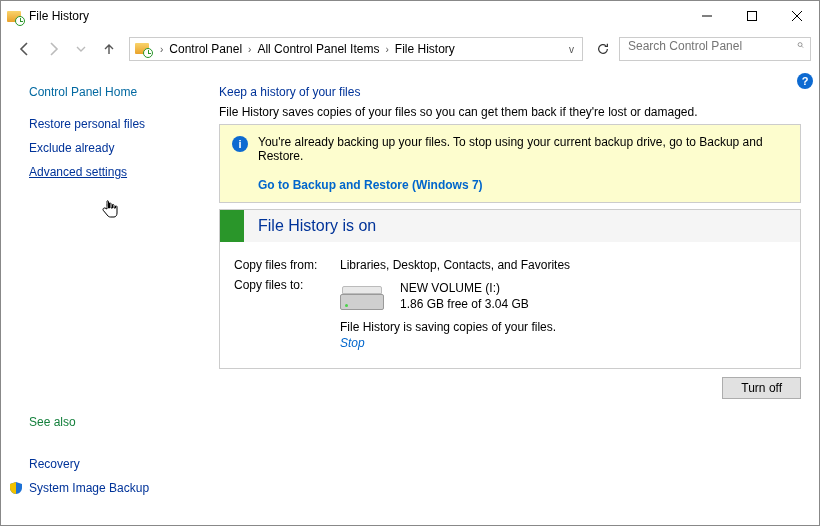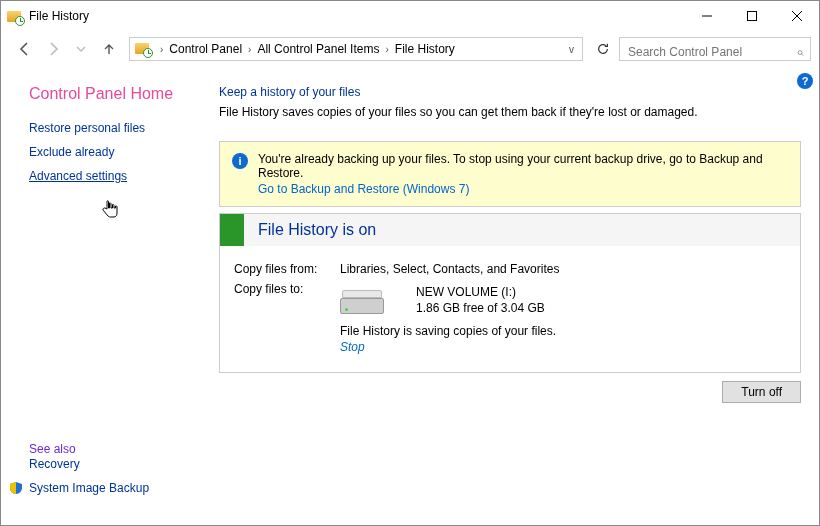--- a/index.html
+++ b/index.html
@@ -51,21 +51,21 @@
     padding: 0 2px;
     margin: 0 4px;
   }
   .bc-icon { width: 18px; height: 18px; margin: 0 3px; }
   .bc-sep { color:#555; padding: 0 4px; font-size: 10px;}
   .bc-item { padding: 0 2px; }
   .bc-spacer { flex:1; }
   .bc-drop { color:#555; padding: 0 6px; font-size:10px;}
   .refresh-btn { width:24px; height:24px; display:flex; align-items:center; justify-content:center; color:#333; }
   .searchbox {
-    width: 192px; height: 24px; border:1px solid #ccc; display:flex; align-items:flex-end;
+    width: 192px; height: 24px; border:1px solid #ccc; display:flex; align-items:flex-start;
     padding: 0 6px; color:#777; gap:12px;
   }
   .searchbox input {
     flex:1; border:none; outline:none; font-size:12px; color:#555; background:transparent;
   }
   .searchbox .mag { width:14px; height:14px; color:#555; }
   
   .page {
     display:flex;
     height: calc(100% - 66px);
@@ -77,69 +77,69 @@
     flex-direction:column;
   }
   .sidebar a, .seealso a {
     color: #003399;
     text-decoration: none;
     display:block;
     margin-bottom: 10px;
     font-size: 12px;
   }
   .sidebar a.hovered { text-decoration: underline; }
-  .sidebar .home { color:#ec4899; font-size:16px; margin-bottom: 18px; display:block;}
+  .sidebar .home { color:#0369a1; font-size:12px; margin-bottom: 18px; display:block;}
   .seealso { margin-top:auto; padding-bottom: 10px;}
-  .seealso .hdr { color:#6d28d9; margin-bottom: 1px; }
+  .seealso .hdr { color:#15803d; margin-bottom: 28px; }
   .sysimg-row { position: relative; }
   .shield-icon { position:absolute; left:-20px; top:0; width:14px; height:14px; }
   .main {
     flex:1;
     padding: 10px 18px 10px 18px;
     position: relative;
   }
   .help-icon {
     position:absolute; top: 6px; right: 6px;
     width:16px; height:16px; border-radius:50%;
     background:#0d6ad1; color:#fff; font-size:11px; font-weight:bold;
     display:flex; align-items:center; justify-content:center;
   }
   h1.page-title {
     font-weight: normal;
     color: #003399;
     font-size: 12px;
     margin: 8px 0 6px 0;
   }
-  .intro { margin-bottom: 22px; }
+  .intro { margin-bottom: 5px; }
   .info-box {
     background: #fdfdce;
     border: 1px solid #ccc;
     padding: 10px 10px 10px 12px;
     display:flex;
     gap:10px;
     font-size:12px;
   }
   .info-circle {
     width:16px; height:16px; border-radius:50%; background:#0d6ad1; color:#fff;
     font-weight:bold; font-size:11px; display:flex; align-items:center; justify-content:center;
     flex:0 0 16px; margin-top:1px;
   }
-  .info-box a { color:#0066cc; text-decoration:none; display:inline-block; margin-top:2px;}
+  .info-box a { color:#0066cc; text-decoration:none; display:inline-block; margin-top:15px;font-weight:bold;}
   .status-panel {
     border:1px solid #ccc; margin-top:6px;
   }
   .status-header {
     display:flex; align-items:center; height:32px; background:#f5f5f5;
   }
   .status-green { width:24px; height:32px; background:#2a962a; }
   .status-title { color:#003399; font-size:16px; padding-left:14px;}
   .status-body { padding: 16px 14px 18px 14px; font-size:12px;}
   .row { display:flex; margin-bottom:6px;}
   .lbl { width:106px; }
-  .drive-row { display:flex; align-items:flex-start; gap:32px; margin-top:2px;}
+  .drive-row { display:flex; align-items:flex-start; gap:16px; margin-top:2px;}
   .drive-icon { width:44px; height:28px; position:relative; margin-top:6px; margin-left:0;}
   .drive-icon .top { position:absolute; top:0; left:2px; width:40px; height:8px; background:#e8e8e8; border:1px solid #bbb; border-radius:2px 2px 0 0;}
   .drive-icon .bot { position:absolute; top:8px; left:0; width:44px; height:16px; background:#cfcfcf; border:1px solid #999; border-radius:2px;}
   .drive-icon .led { position:absolute; top:18px; left:5px; width:3px; height:3px; background:#4bd24b; border-radius:50%;}
   .drive-text div { line-height:1.35;}
   .saving-msg { margin-top:4px; margin-left:106px;}
   .stop-link { color:#0066cc; text-decoration:none; display:inline-block; margin-top:2px;font-style:italic;}
   .turnoff-row { text-align:right; margin-top:8px; }
   .turnoff-btn {
     border:1px solid #adadad; background:#e1e1e1; font-size:12px;
@@ -276,21 +276,21 @@
     </div>
 
     <div class="status-panel">
       <div class="status-header">
         <div class="status-green"></div>
         <div class="status-title">File History is on</div>
       </div>
       <div class="status-body">
         <div class="row">
           <div class="lbl">Copy files from:</div>
-          <div>Libraries, Select, Contacts, and Favorites</div>
+          <div>Libraries, Desktop, Contacts, and Favorites</div>
         </div>
         <div class="row">
           <div class="lbl">Copy files to:</div>
           <div class="drive-row">
             <div class="drive-icon">
               <div class="top"></div>
                 <div class="bot"></div>
                 <div class="led"></div>
             </div>
             <div class="drive-text">

